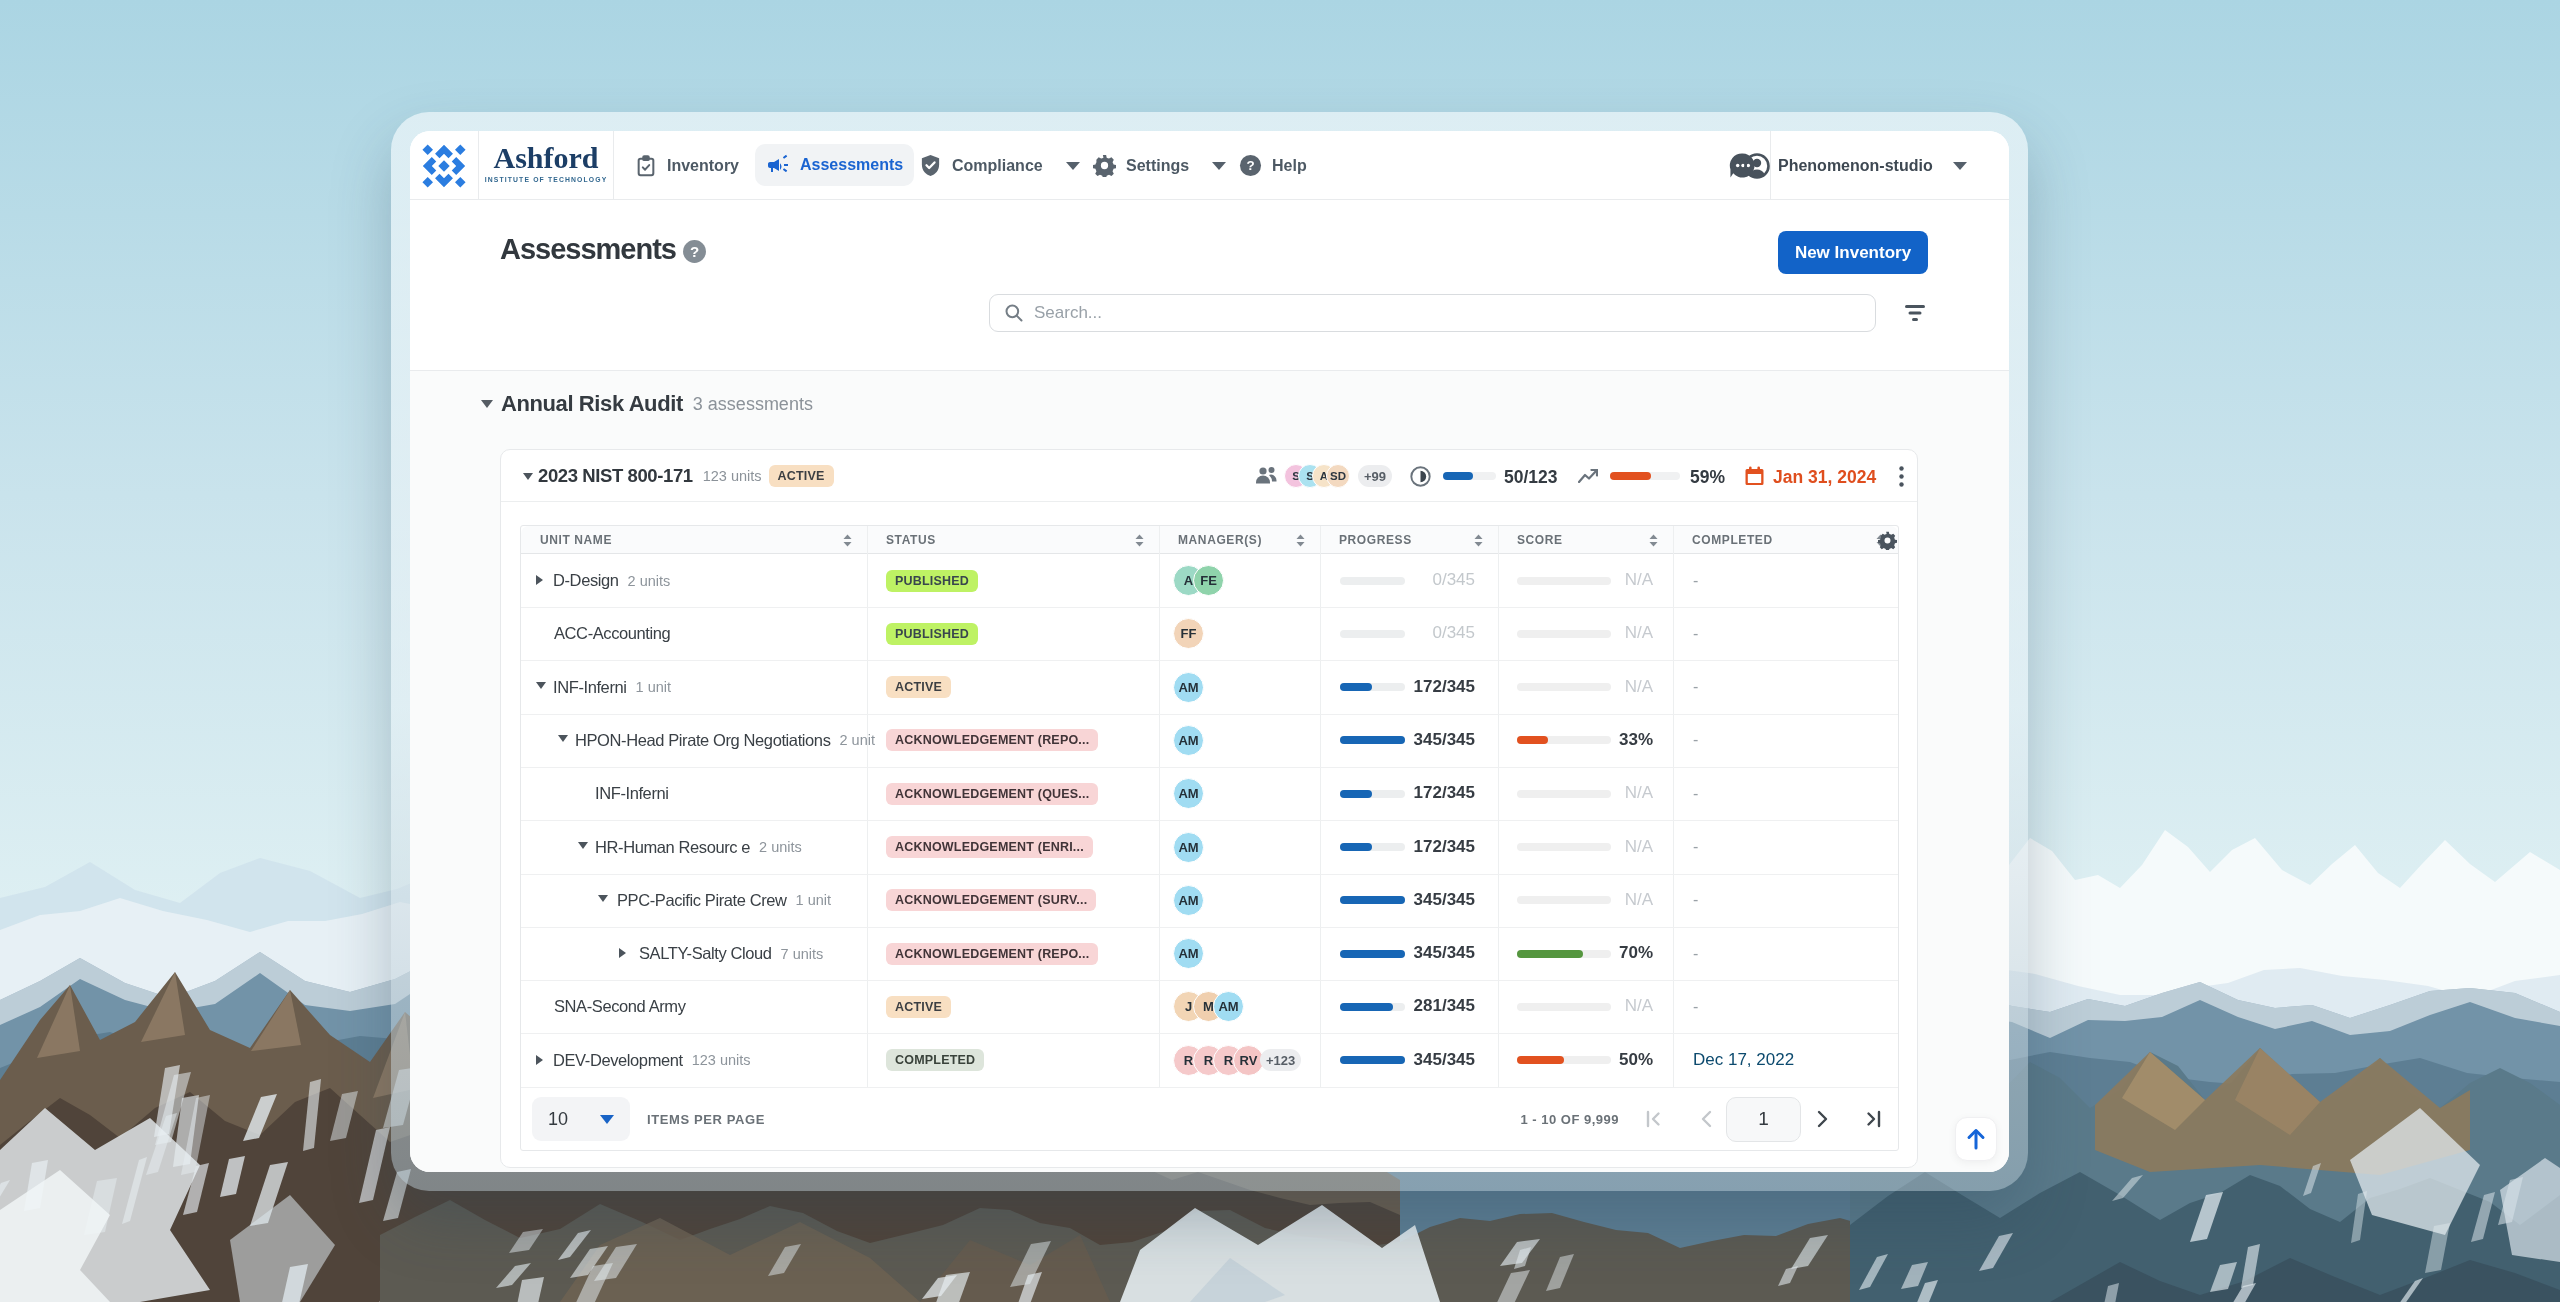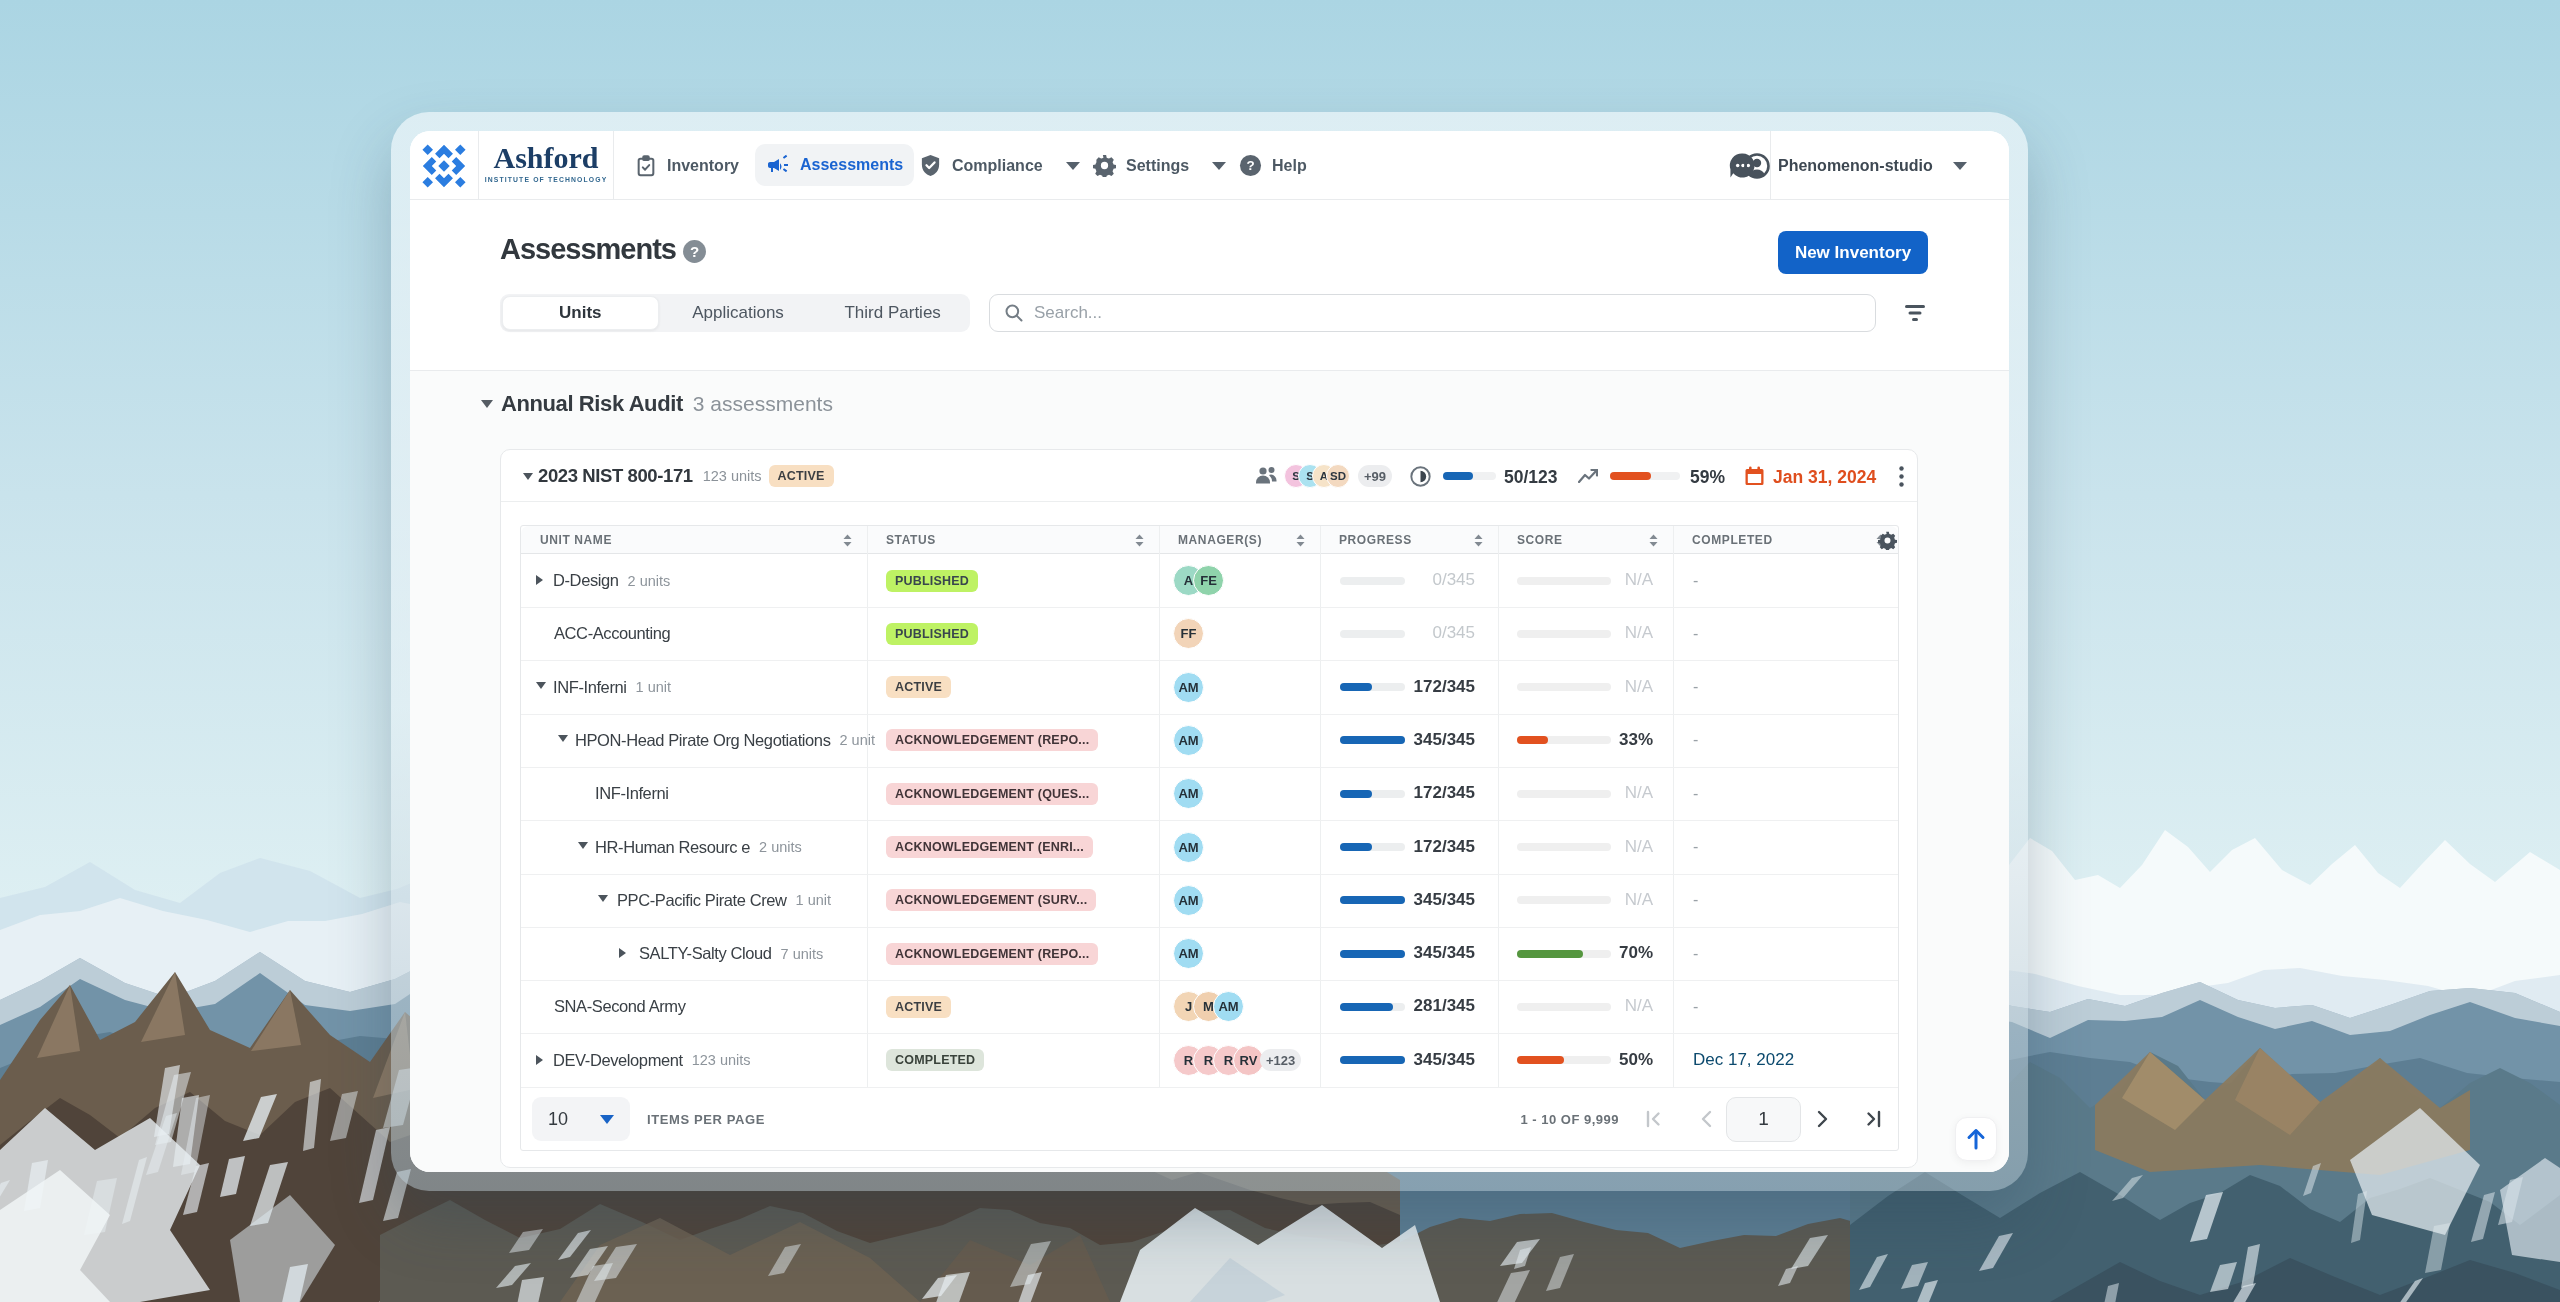--- a/index.html
+++ b/index.html
@@ -31,21 +31,21 @@
 .tab { flex:1; height:38px; display:flex; align-items:center; justify-content:center; font-size:17px; color:#4d5660; }
 .tab.on { background:#fff; border:1px solid #eceef0; border-radius:8px; height:34px; margin:2px; font-weight:bold; color:#2e353c; box-shadow:0 1px 3px rgba(0,0,0,0.06); }
 #search { position:absolute; left:579px; top:163px; width:887px; height:38px; border:1px solid #d9dcdf; border-radius:9px; display:flex; align-items:center; padding-left:14px; gap:10px; color:#99a1a8; font-size:17px; }
 #filter { position:absolute; left:1494px; top:172px; }
 #hdiv { position:absolute; left:0; top:239px; width:1599px; height:1px; background:#e9ebed; }
 #content { position:absolute; left:0; top:240px; width:1599px; height:801px; background:#fafbfb; }
 
 
 #sect { position:absolute; left:71px; top:260px; display:flex; align-items:center; }
 #sect .t { font-size:22px; font-weight:bold; color:#353b41; margin-left:8px; letter-spacing:-0.4px; }
-#sect .n { font-size:21px; color:#8b9299; margin-left:10px; }
+#sect .n { font-size:18px; color:#8b9299; margin-left:10px; }
 
 
 #card { position:absolute; left:90px; top:318px; width:1418px; height:719px; background:#fff; border:1px solid #e7e9eb; border-radius:10px; }
 #cardhead { position:absolute; left:0; top:0; width:100%; height:52px; border-bottom:1px solid #eceeef; }
 #cardtitle { position:absolute; left:22px; top:0; height:52px; display:flex; align-items:center; }
 #cardtitle .t { font-size:18.5px; font-weight:bold; color:#32383e; margin-left:5px; letter-spacing:-0.4px; }
 #cardtitle .n { font-size:14.5px; color:#8b9299; margin-left:10px; }
 .pill { display:inline-block; font-size:12.5px; font-weight:bold; letter-spacing:0.2px; padding:4px 9px; border-radius:6px; color:#3c3f43; }
 .pill.active { background:#f8dfc2; }
 .pill.published { background:#bef264; color:#39464d; }
@@ -275,25 +275,20 @@
     </div>
   </div>
   <div id="h1row">
     <span class="t">Assessments</span>
     <svg width="25" height="25" viewBox="0 0 24 24" style="margin-top:3px">
       <circle cx="12" cy="12" r="11" fill="#848d95"></circle>
       <text x="12" y="17" text-anchor="middle" font-size="14.5" font-weight="bold" fill="#fff" font-family="Liberation Sans">?</text>
     </svg>
   </div>
   <div id="newbtn">New Inventory</div>
-  <div id="tabs">
-    <div class="tab on">Units</div>
-    <div class="tab">Applications</div>
-    <div class="tab">Third Parties</div>
-  </div>
   <div id="search">
     <svg width="20" height="20" viewBox="0 0 24 24" fill="none" stroke="#757e86" stroke-width="2.4">
       <circle cx="10" cy="10" r="7"></circle>
           <path d="M15.5 15.5 L21 21" stroke-linecap="round"></path>
     </svg>
     <span>Search...</span>
   </div>
   <div id="filter">
     <svg width="22" height="20" viewBox="0 0 22 20" fill="#4a545e">
       <rect x="1" y="2" width="20" height="3" rx="1.5"></rect>

